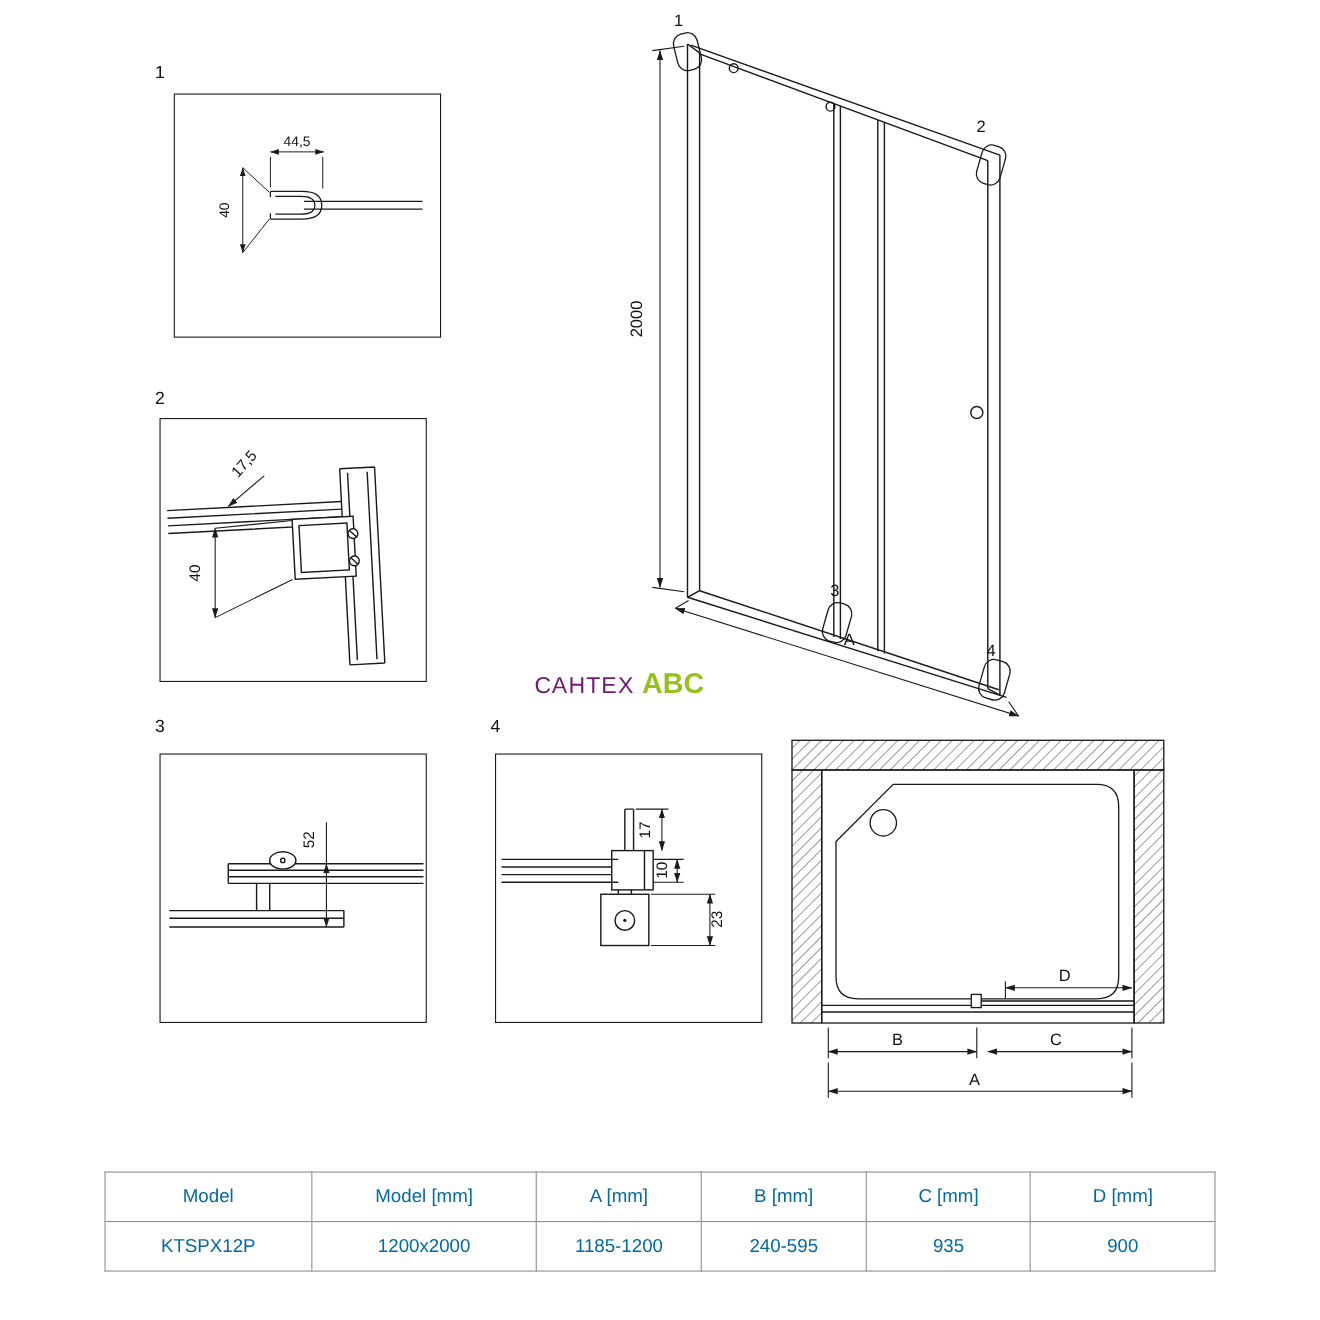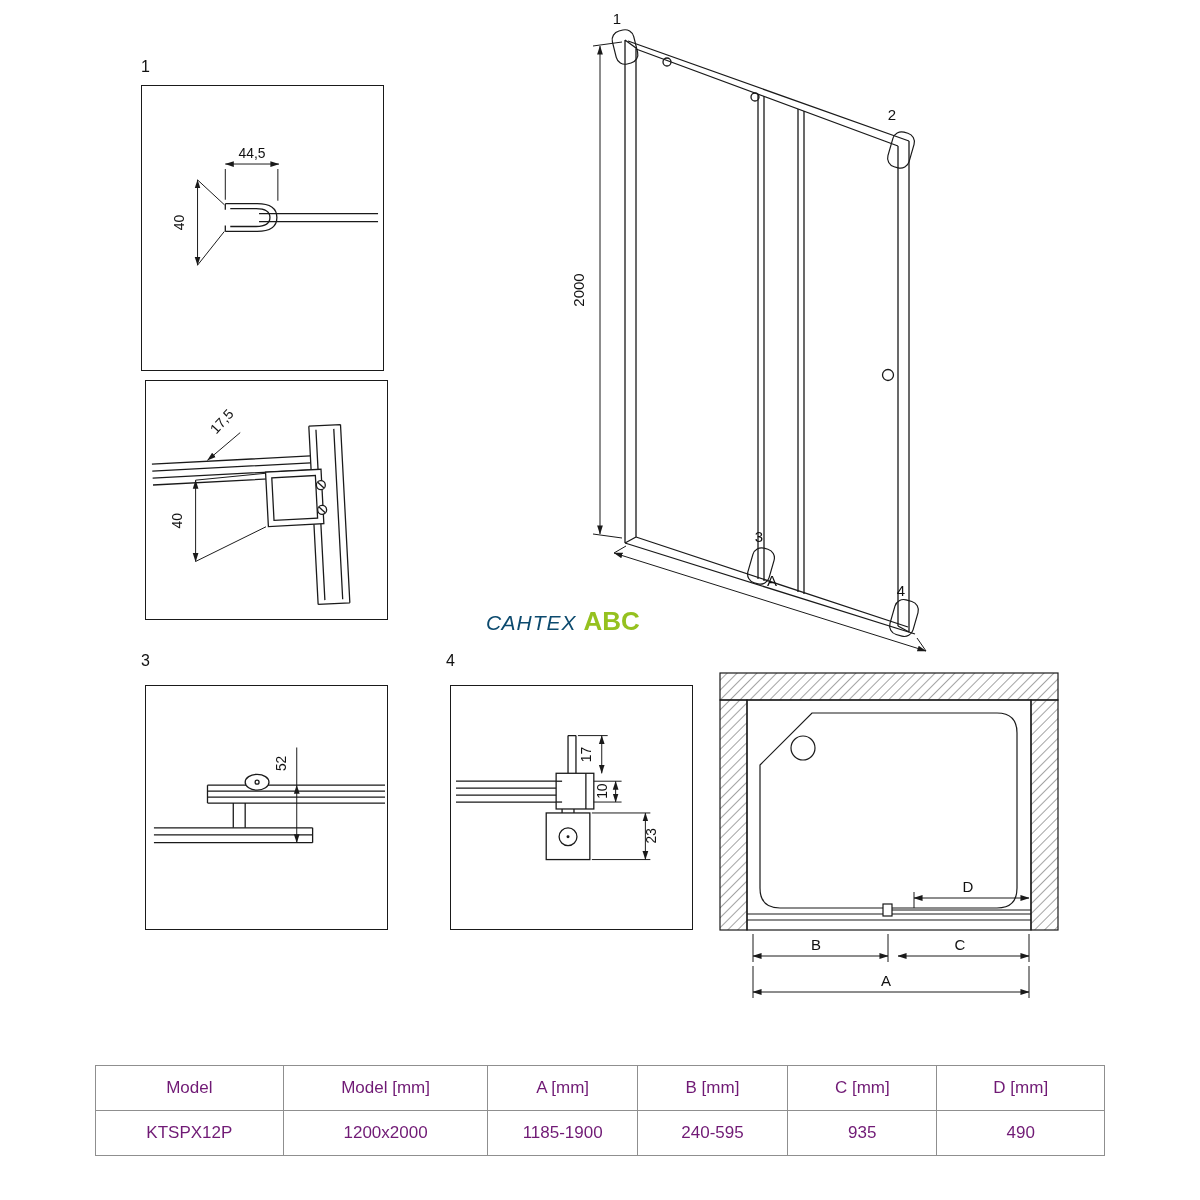--- a/index.html
+++ b/index.html
@@ -13,40 +13,40 @@
 
   .elev-svg { position:absolute; left:570px; top:0px; }
   .plan-svg { position:absolute; left:700px; top:660px; }
 
   svg { display:block; }
   text.dim { font-size:14px; fill:#111; font-family:"Liberation Sans", sans-serif; }
   text.big { font-size:15px; fill:#111; font-family:"Liberation Sans", sans-serif; }
   text.callout { font-size:15px; fill:#111; font-family:"Liberation Sans", sans-serif; }
 
   .watermark { position:absolute; left:486px; top:606px; display:flex; align-items:baseline; white-space:nowrap; }
-  .wm-prefix { color:#0c4a6e; font-size:21px; letter-spacing:1px;font-style:italic; }
+  .wm-prefix { color:#701a75; font-size:21px; letter-spacing:1px; }
   .wm-brand  { color:#95c11f; font-size:26px; font-weight:bold; margin-left:7px;text-align:center; }
 
   table.spec { position:absolute; left:95px; top:1065px; width:1010px; border-collapse:collapse; table-layout:fixed; background:#fff; }
   table.spec th, table.spec td {
     border:1px solid #8f8f8f; height:45px; text-align:center; vertical-align:middle;
-    font-size:17px; font-weight:normal; color:#701a75; padding:0;
+    font-size:17px; font-weight:normal; color:#0369a1; padding:0;
   }
 </style>
 </head>
 <body>
 
 <div class="page">
 
   <div class="detail-label" style="left:141px; top:58px;">1</div>
   <div class="detail-label" style="left:141px; top:354px;">2</div>
   <div class="detail-label" style="left:141px; top:652px;">3</div>
   <div class="detail-label" style="left:446px; top:652px;">4</div>
 
-  <div class="detail-box" style="left:141px; top:85px; width:243px; height:286px;">
+  <div class="detail-box" style="left:158px; top:85px; width:243px; height:222px;">
     <svg viewBox="0 0 243 245">
       <defs>
         <marker id="ar1" viewBox="0 0 10 10" refX="9.5" refY="5" markerWidth="9" markerHeight="9" orient="auto-start-reverse">
           <path d="M0,1.8 L10,5 L0,8.2 Z" fill="#1a1a1a"></path>
         </marker>
       </defs>
       <g stroke="#1a1a1a" fill="none" stroke-width="1.3">
         <path d="M84,98 H116 Q136,98 136,112 Q136,126 116,126 H84"></path>
         <path d="M84,98 V104 M84,126 V120"></path>
         <path d="M89,103 H115 Q129,103 129,112 Q129,121 115,121 H89"></path>
@@ -248,21 +248,21 @@
       <th>Model</th>
       <th>Model [mm]</th>
       <th>A [mm]</th>
       <th>B [mm]</th>
       <th>C [mm]</th>
       <th>D [mm]</th>
     </tr>
     <tr>
       <td>KTSPX12P</td>
       <td>1200x2000</td>
-      <td>1185-1900</td>
+      <td>1185-1200</td>
       <td>240-595</td>
       <td>935</td>
-      <td>490</td>
+      <td>900</td>
     </tr>
   </tbody>
     </table>
 
 </div>
 
 </body></html>

